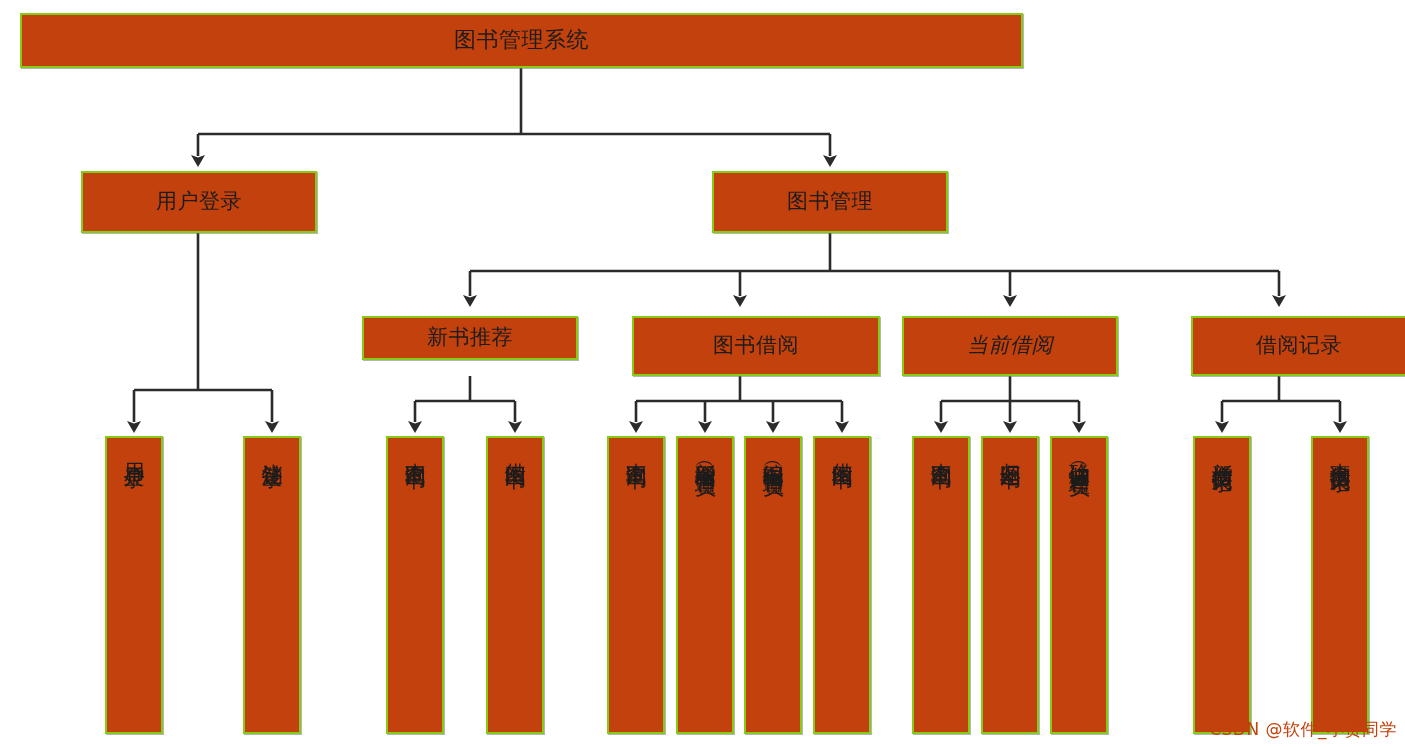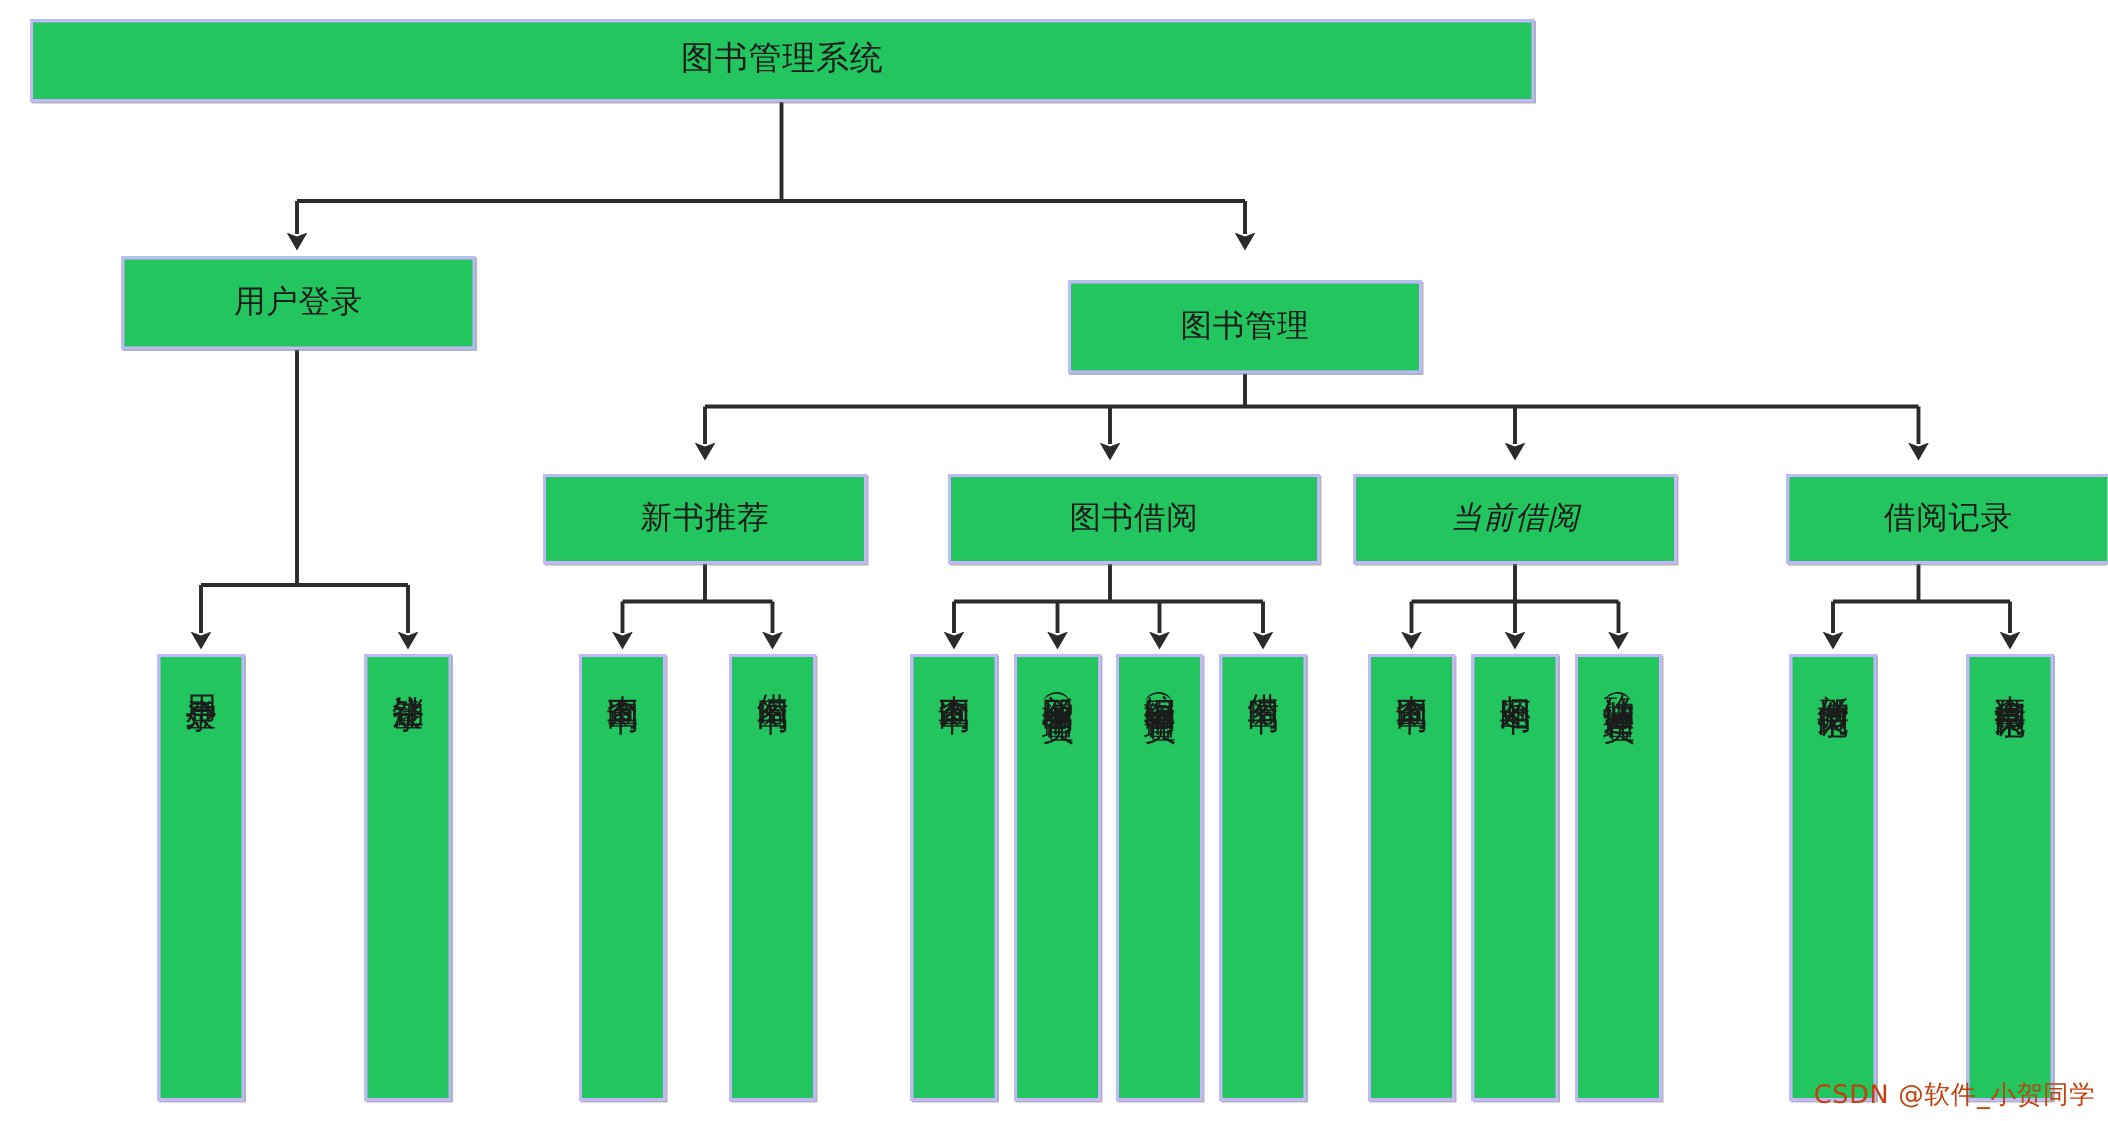--- a/index.html
+++ b/index.html
@@ -7,22 +7,22 @@
   body{
     width:1405px;height:747px;overflow:hidden;
     font-family:"DejaVu Sans","Liberation Sans",sans-serif;
     color:#1b1b1b;
   }
   #canvas{position:relative;width:1405px;height:747px;background:#fff;}
   svg#wires{position:absolute;left:0;top:0;width:1405px;height:747px;pointer-events:none;}
 
   .node{
     position:absolute;
-    background:#22c55e;
-    border:2px solid #c4b5fd;
+    background:#c2410c;
+    border:2px solid #84cc16;
     box-sizing:border-box;
     display:flex;
     align-items:center;
     justify-content:center;
     box-shadow:1px 1px 0 rgba(120,120,120,.55);
   }
   .node .label{
     font-size:21px;
     line-height:1.22;
     letter-spacing:.5px;
@@ -109,25 +109,25 @@
     </g>
   </svg>
 
   <div class="node root" style="left:20px;top:13px;width:1003px;height:55px;">
     <span class="label">图书管理系统</span>
   </div>
 
   <div class="node" style="left:81px;top:171px;width:236px;height:62px;">
     <span class="label">用户登录</span>
   </div>
-  <div class="node" style="left:712px;top:171px;width:236px;height:62px;margin-top:16px;">
+  <div class="node" style="left:712px;top:171px;width:236px;height:62px;">
     <span class="label">图书管理</span>
   </div>
 
-  <div class="node" style="left:362px;top:316px;width:216px;height:60px;">
+  <div class="node" style="left:362px;top:316px;width:216px;height:44px;">
     <span class="label">新书推荐</span>
   </div>
   <div class="node" style="left:632px;top:316px;width:248px;height:60px;text-align:center;">
     <span class="label">图书借阅</span>
   </div>
   <div class="node" style="left:902px;top:316px;width:216px;height:60px;font-style:italic;">
     <span class="label">当前借阅</span>
   </div>
   <div class="node" style="left:1171px;top:316px;width:216px;height:60px;margin-left:20px;">
     <span class="label">借阅记录</span>

